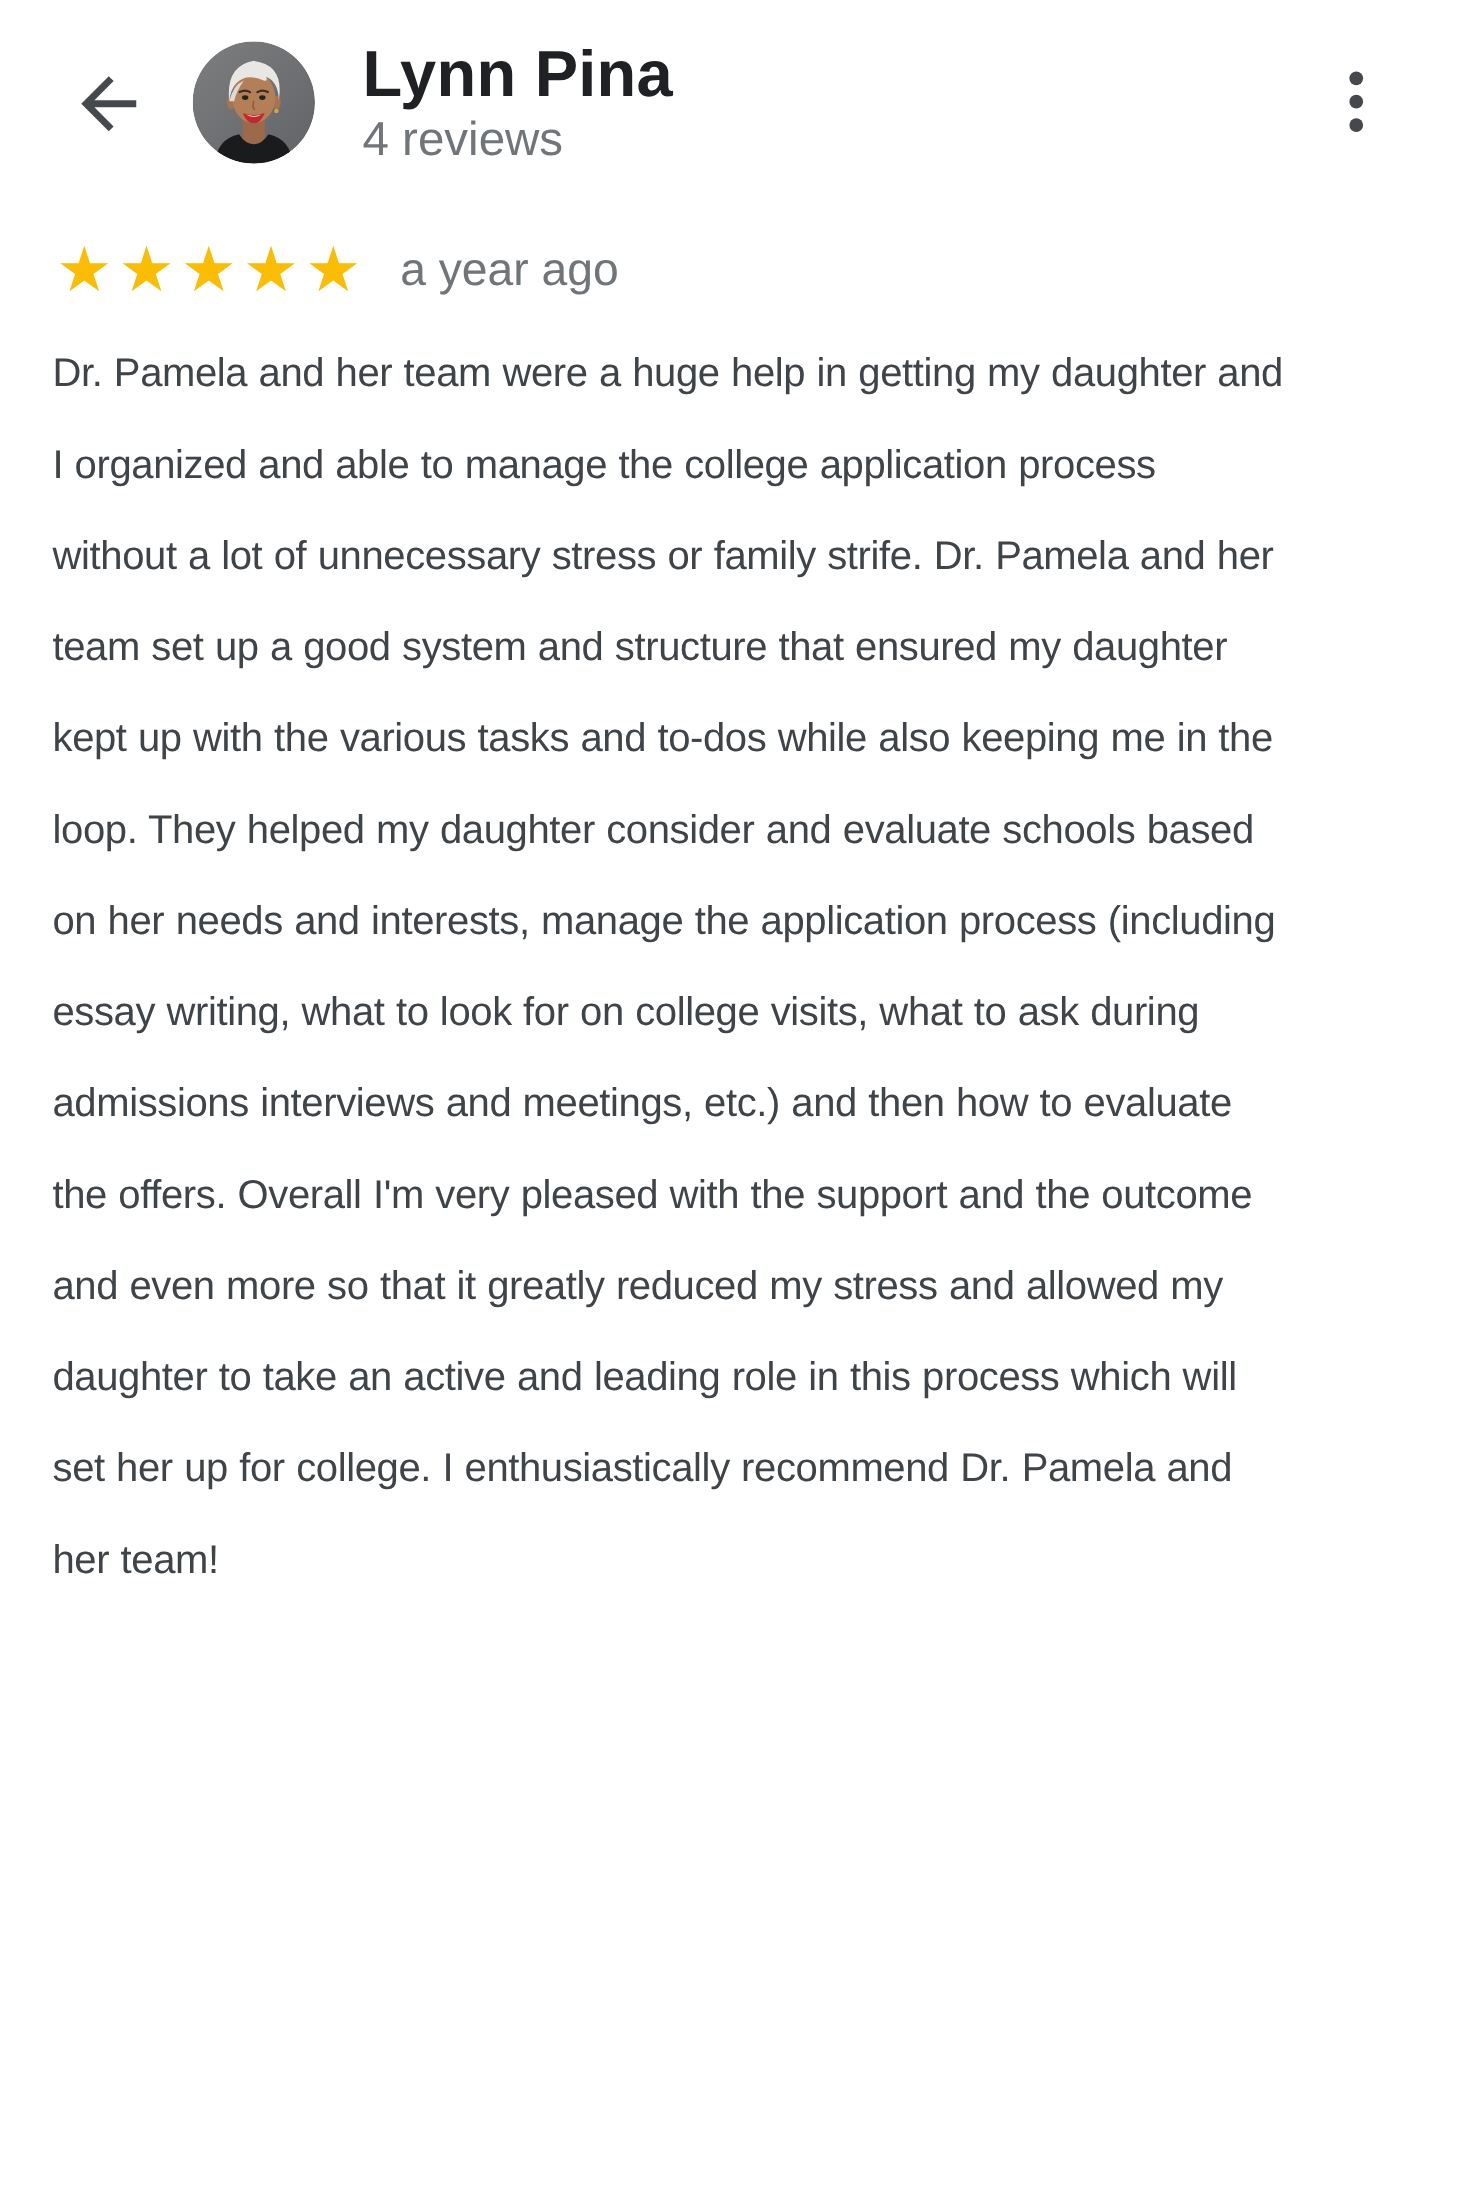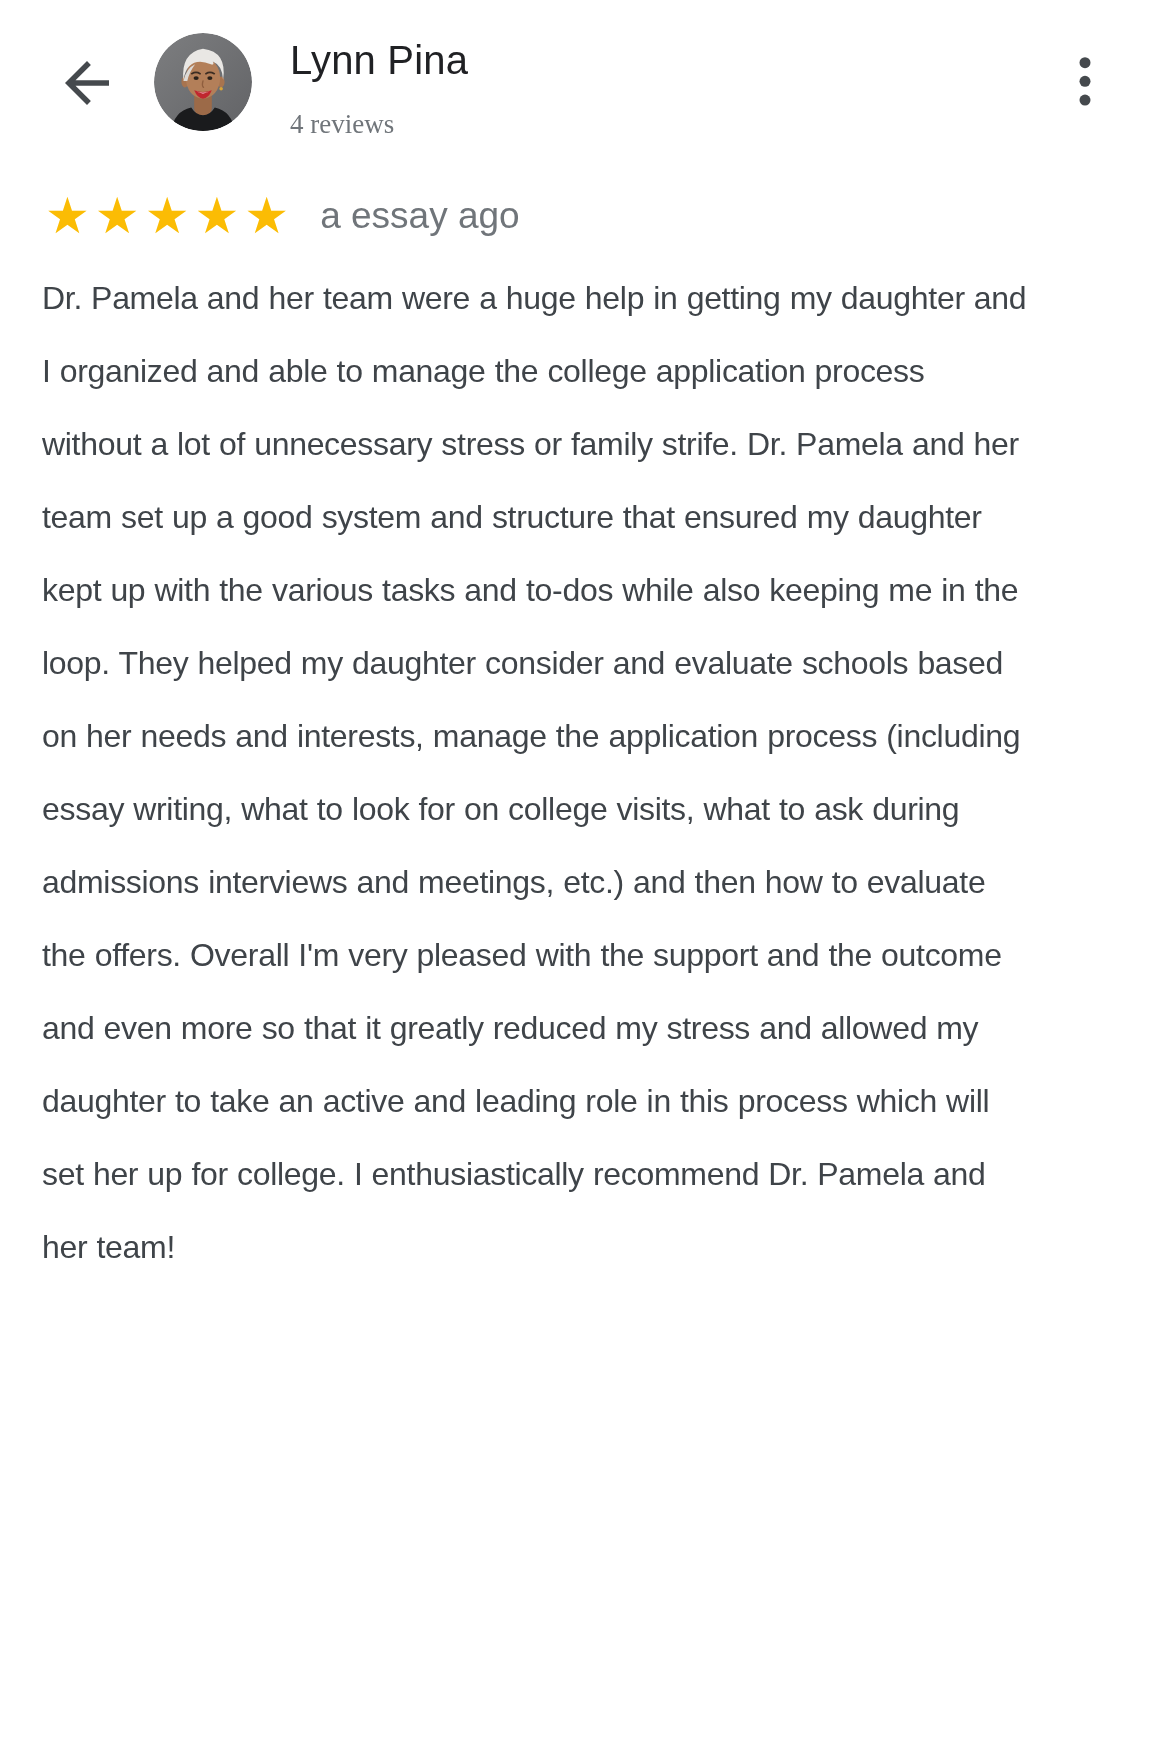--- a/index.html
+++ b/index.html
@@ -43,32 +43,31 @@
     overflow: hidden;
     cursor: pointer;
   }
   .avatar-wrap svg { display: block; width: 100%; height: 100%; }
   .user-block {
     position: absolute;
     left: 290px; top: 36px;
     display: flex; flex-direction: column;
   }
   .user-name {
-    font-size: 40px;
-    font-weight: normal;
+    font-size: 52px;
+    font-weight: bold;
     color: var(--text-primary);
     line-height: 48px;
     letter-spacing: 0.2px;
   }
   .user-reviews {
-    font-size: 27px;
+    font-size: 38px;
     color: var(--text-secondary);
     line-height: 44px;
-    margin-top: 18px;
-    font-family: Liberation Serif, serif;
+    margin-top: 6px;
   }
   .kebab-btn {
     position: absolute;
     left: 1049px; top: 40px;
     width: 72px; height: 86px;
     background: none; border: none; cursor: pointer;
     display: flex; align-items: center; justify-content: center;
   }
 
   
@@ -171,18 +170,18 @@
           <circle cx="6" cy="4.6" r="2" fill="#45494d"></circle>
           <circle cx="6" cy="11.4" r="2" fill="#45494d"></circle>
           <circle cx="6" cy="18.2" r="2" fill="#45494d"></circle>
         </svg>
       </span>
     </button>
   </div>
 
   <div class="rating-row">
     <span class="stars">★★★★★</span>
-    <span class="review-date">a essay ago</span>
+    <span class="review-date">a year ago</span>
   </div>
 
   <div class="review-body">Dr. Pamela and her team were a huge help in getting my daughter and I organized and able to manage the college application process without a lot of unnecessary stress or family strife. Dr. Pamela and her team set up a good system and structure that ensured my daughter kept up with the various tasks and to-dos while also keeping me in the loop. They helped my daughter consider and evaluate schools based on her needs and interests, manage the application process (including essay writing, what to look for on college visits, what to ask during admissions interviews and meetings, etc.) and then how to evaluate the offers. Overall I'm very pleased with the support and the outcome and even more so that it greatly reduced my stress and allowed my daughter to take an active and leading role in this process which will set her up for college. I enthusiastically recommend Dr. Pamela and her team!</div>
 
 </div>
 
 </body></html>

